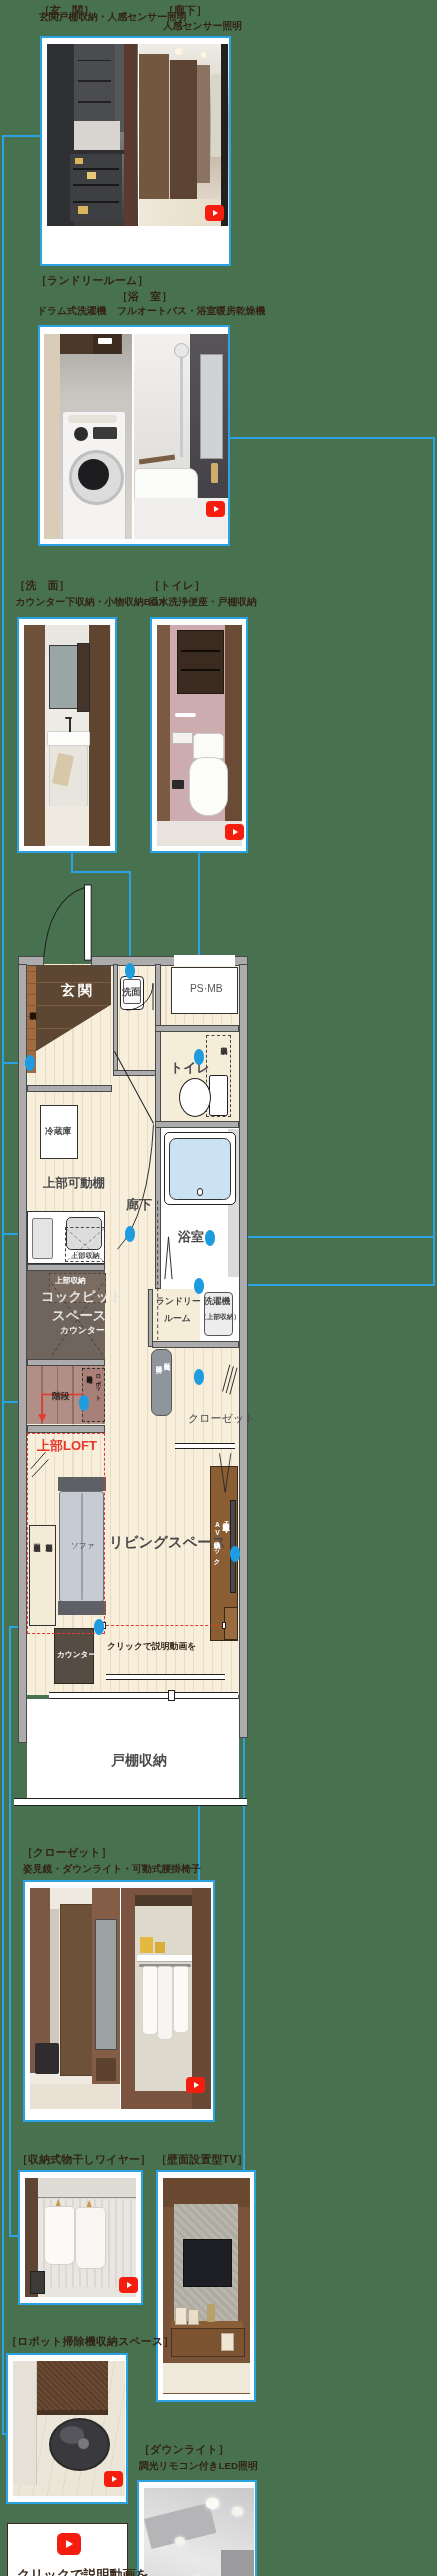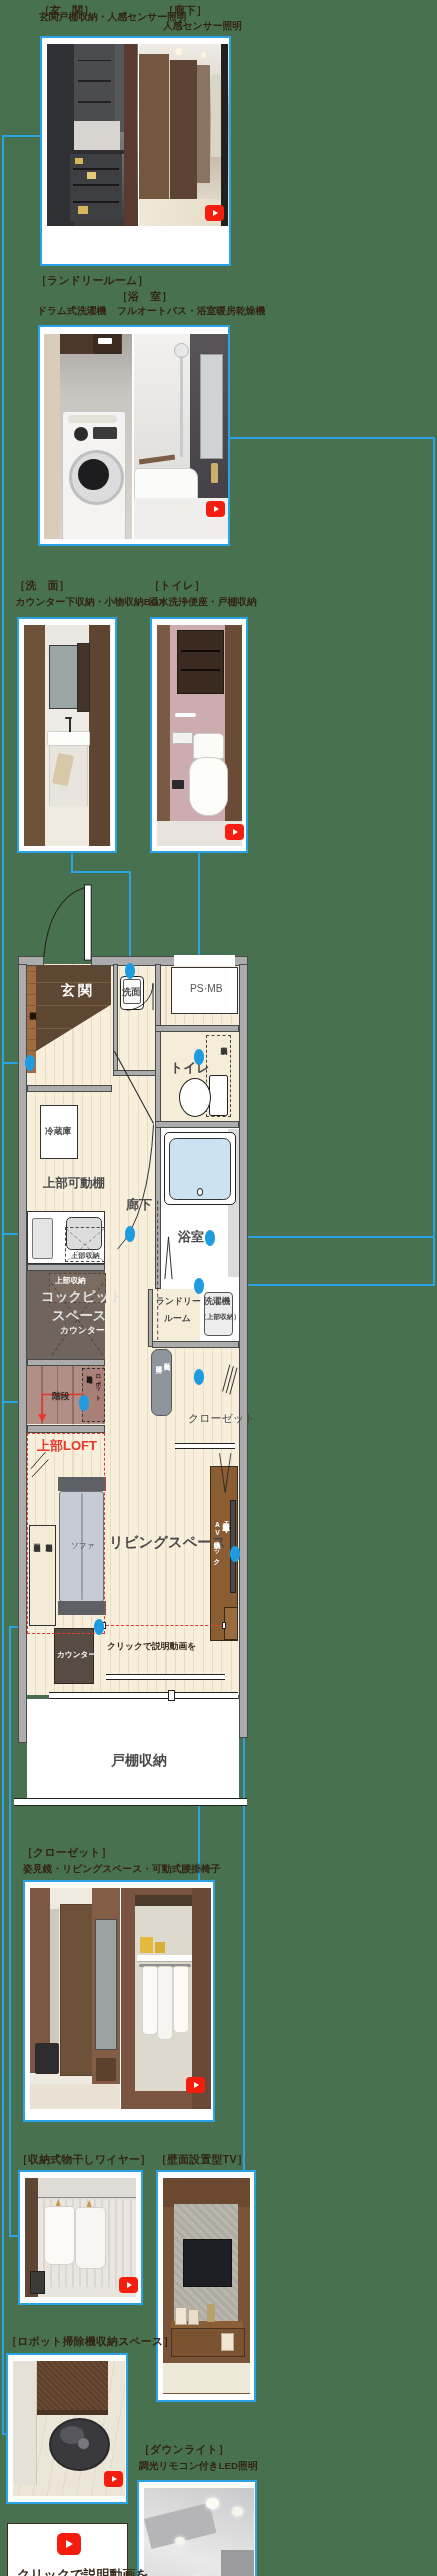--- a/index.html
+++ b/index.html
@@ -311,21 +311,21 @@
   <div class="dot" style="left:194px;top:1049px"></div>
   <div class="dot" style="left:125px;top:1226px"></div>
   <div class="dot" style="left:205px;top:1230px"></div>
   <div class="dot" style="left:194px;top:1278px"></div>
   <div class="dot" style="left:79px;top:1395px"></div>
   <div class="dot" style="left:194px;top:1369px"></div>
   <div class="dot" style="left:230px;top:1546px"></div>
   <div class="dot" style="left:94px;top:1619px"></div>
 
   <div class="cap" style="left:22px;top:1846px">［クローゼット］</div>
-  <div class="cap2" style="left:23px;top:1863px">姿見鏡・リビングスペース・可動式腰掛椅子</div>
+  <div class="cap2" style="left:23px;top:1863px">姿見鏡・ダウンライト・可動式腰掛椅子</div>
   <div class="pbox" style="left:23px;top:1880px;width:192px;height:242px">
     <div class="photo" style="left:4.6px;top:6.2px;width:90px;height:221px;background:#efeadf">
       <div style="left:0;top:0;width:20.6px;height:185px;background:#7a5844"></div>
       <div style="left:20.6px;top:20.6px;width:9.3px;height:155px;background:#cfc9bd"></div>
       <div style="left:30px;top:15.5px;width:31px;height:170px;background:#6e5139;border:1px solid #55402c"></div>
       <div style="left:62px;top:0;width:28px;height:221px;background:#835d45"></div>
       <div style="left:65px;top:31px;width:20.6px;height:129px;background:#9aa2a2;border:1px solid #4c4c4c"></div>
       <div style="left:5.2px;top:155px;width:24px;height:31px;background:#2e2c2e;border-radius:2.1px"></div>
       <div style="left:0;top:196px;width:90px;height:25px;background:#e9e2d4"></div>
       <div style="left:66px;top:170px;width:20.6px;height:23px;background:#5c422e"></div>

